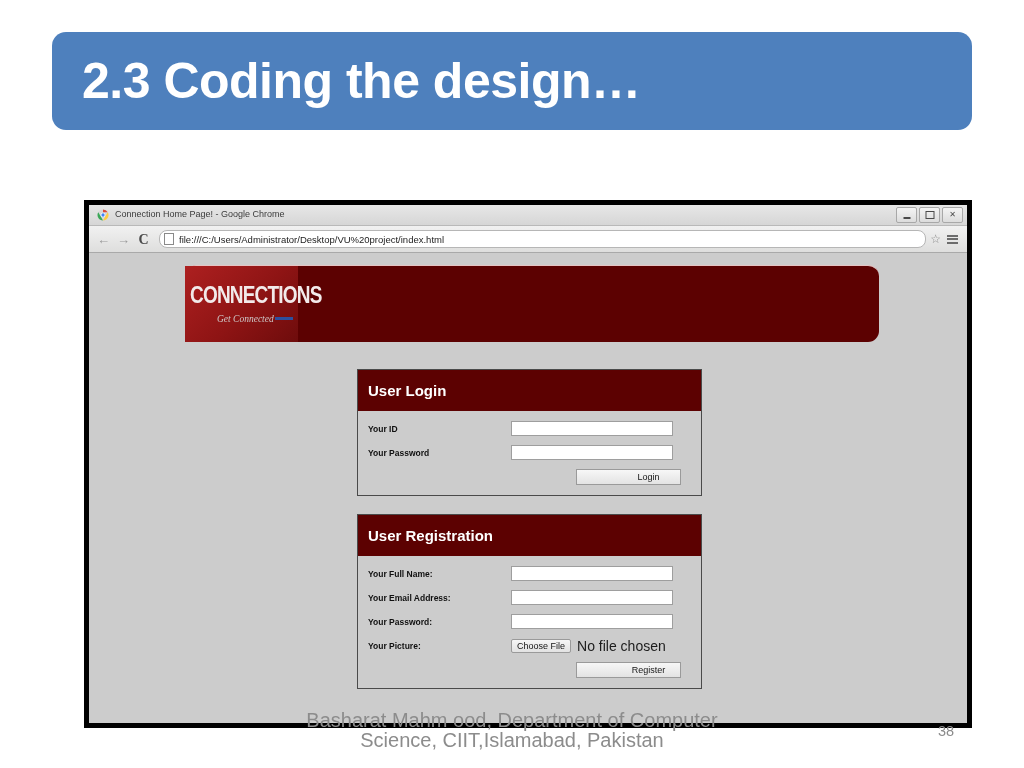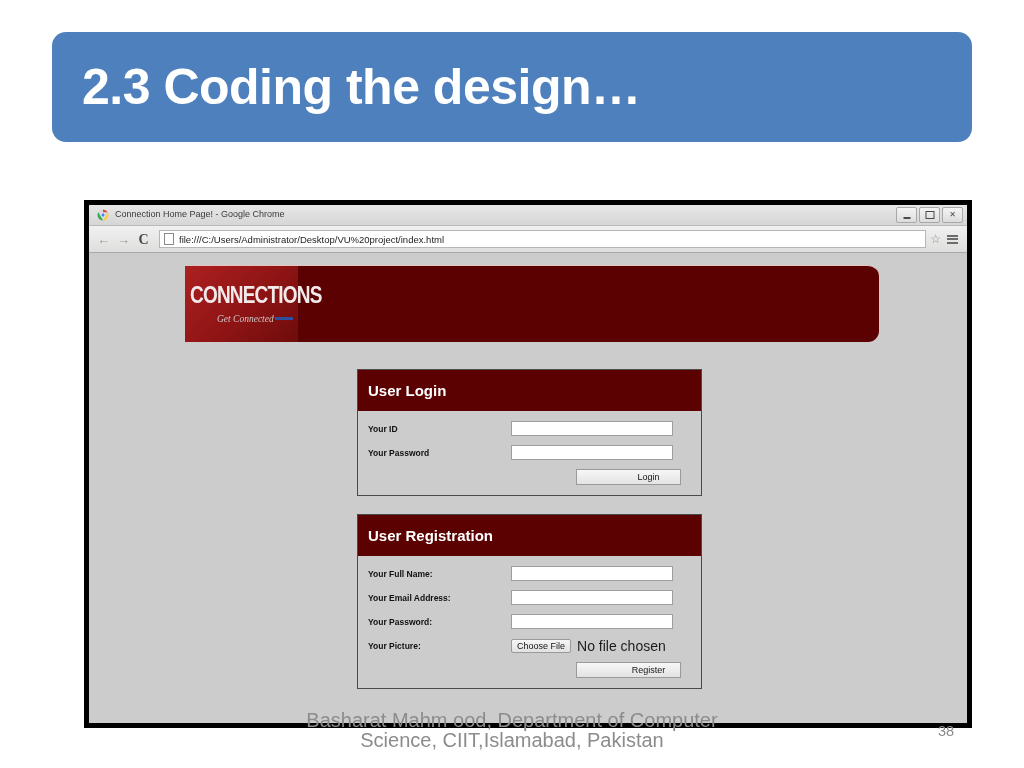--- a/index.html
+++ b/index.html
@@ -14,21 +14,21 @@
     position: relative;
     overflow: hidden;
   }
 
   
   .slide-title-bar {
     position: absolute;
     left: 52px;
     top: 32px;
     width: 920px;
-    height: 110px;
+    height: 98px;
     background: #4e80bd;
     border-radius: 14px;
     box-sizing: border-box;
   }
   .slide-title-text {
     position: absolute;
     left: 30px;
     top: 50%;
     transform: translateY(-50%);
     color: #ffffff;
@@ -143,21 +143,21 @@
     color: #4a4a4a;
     font-size: 14px;
     font-weight: bold;
     font-family: "Liberation Serif", serif;
   }
   .omnibox {
     flex: 1;
     height: 18px;
     background: #ffffff;
     border: 1px solid #b6b6b6;
-    border-radius: 0;
+    border-radius: 8px;
     margin-left: 4px;
     margin-right: 2px;
     display: flex;
     align-items: center;
     padding: 0 4px;
     box-sizing: border-box;
   }
   .page-icon {
     width: 8px;
     height: 10px;

